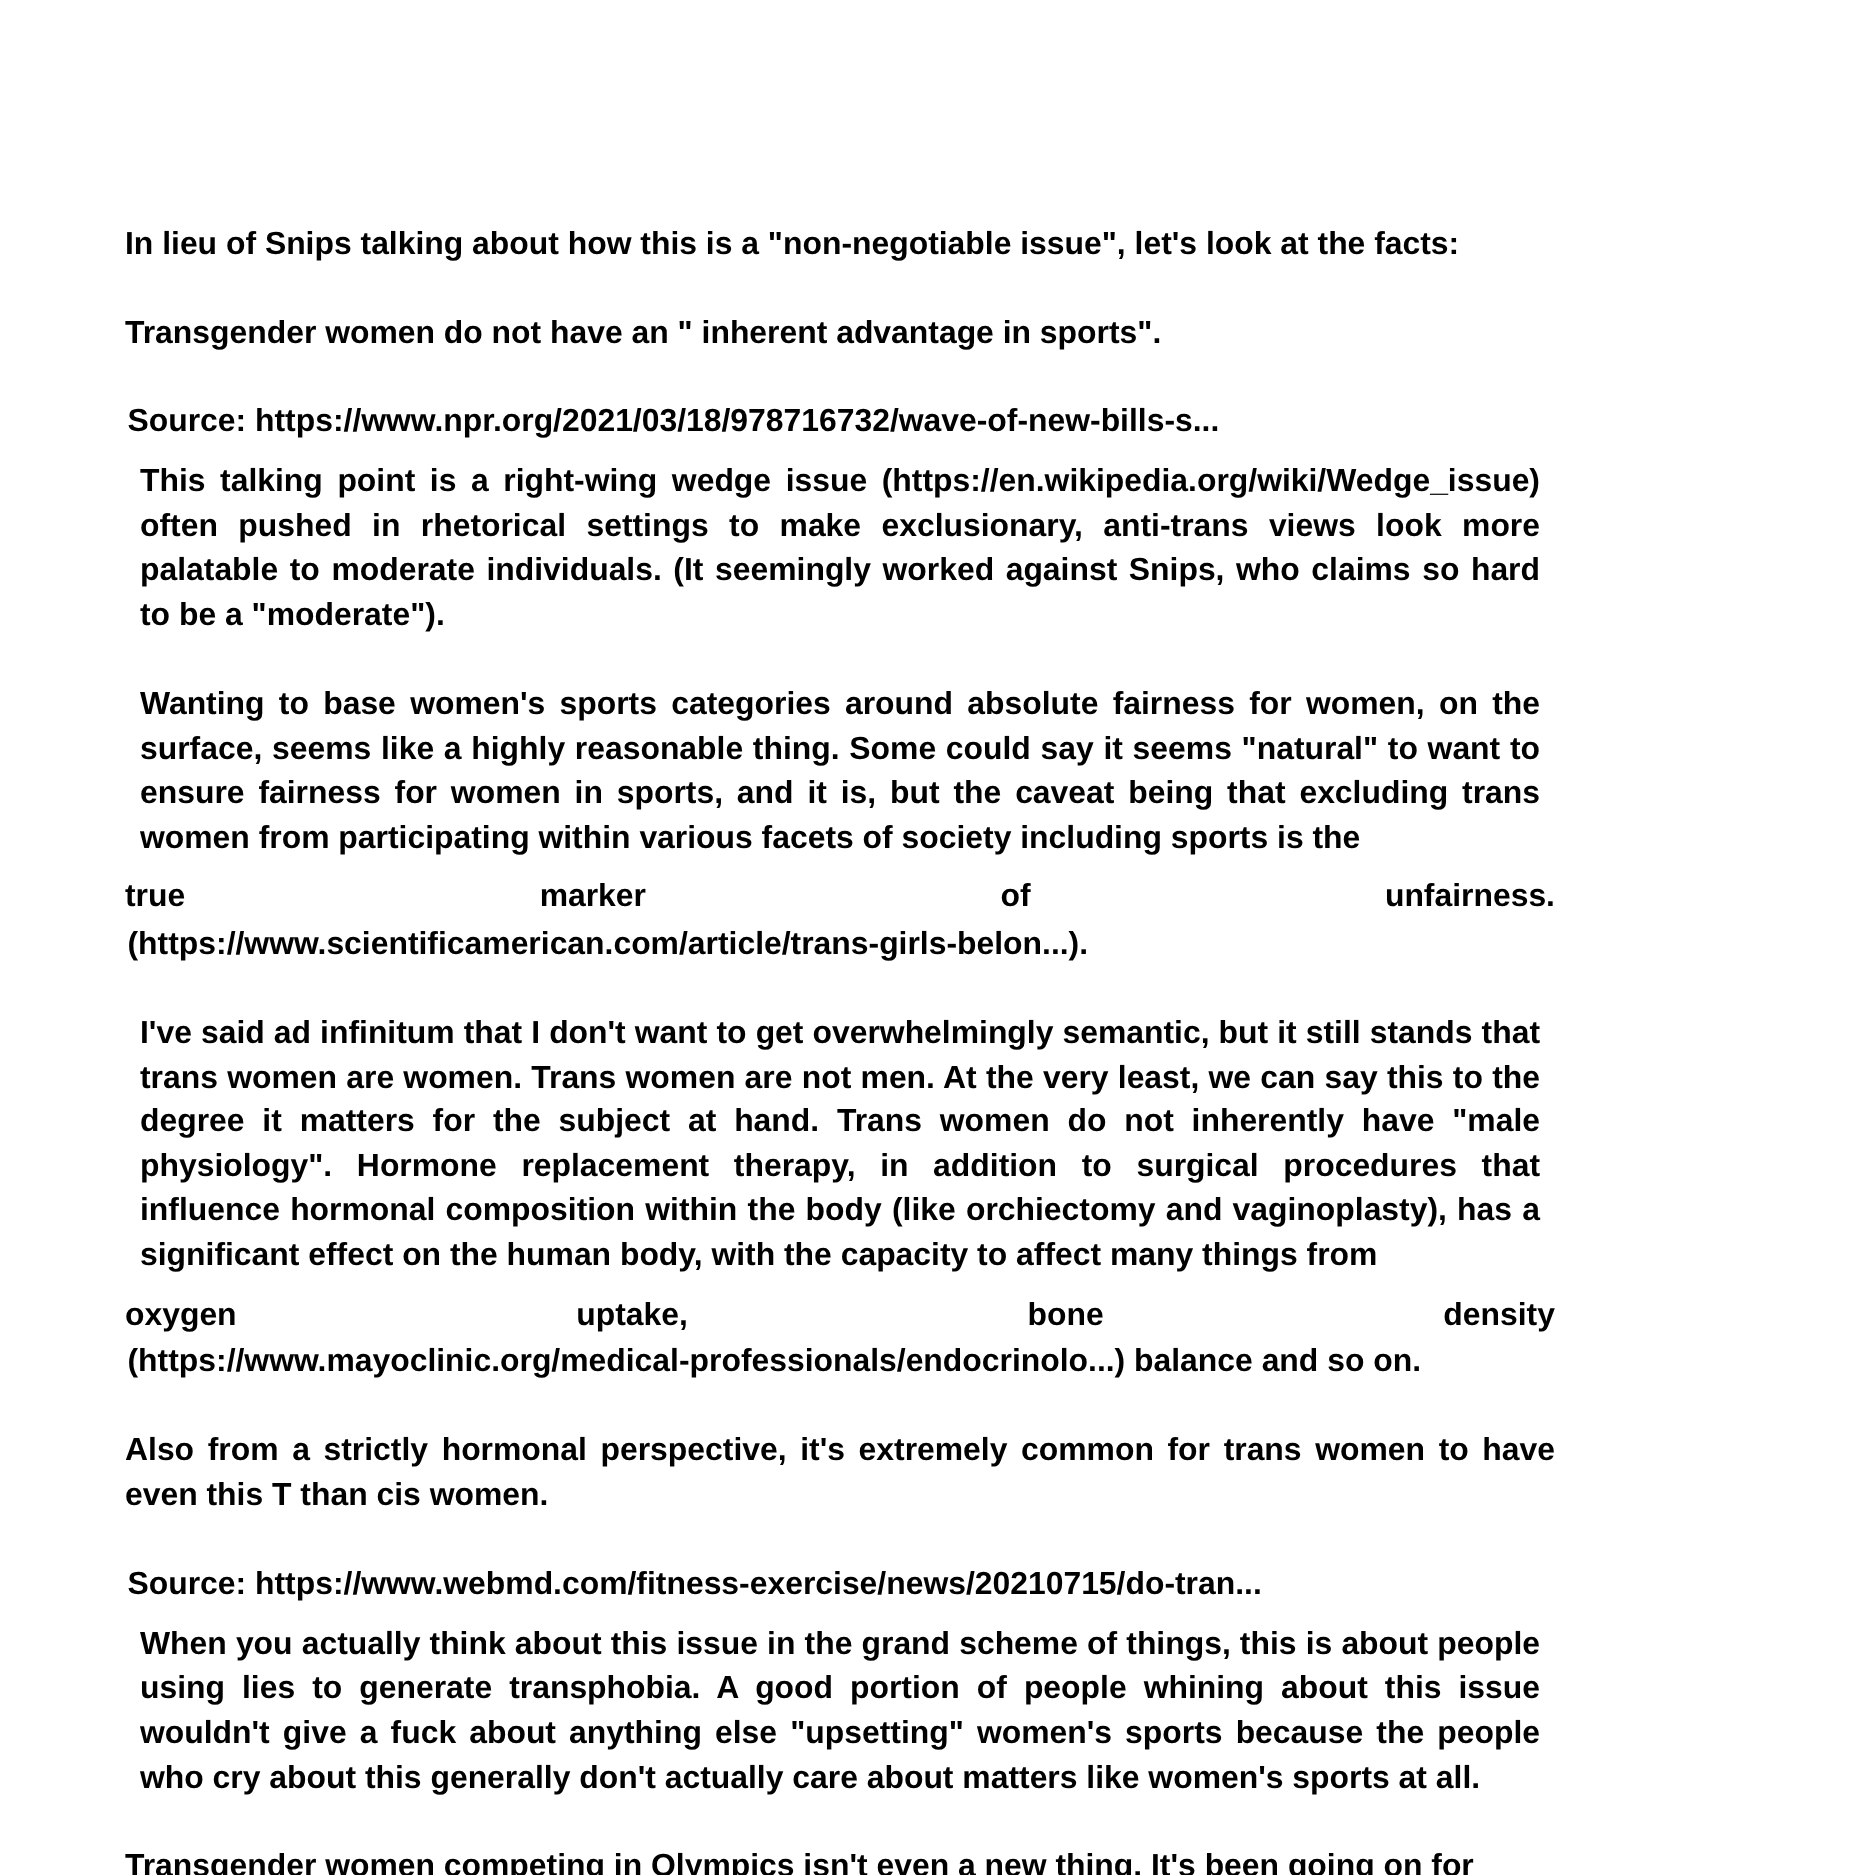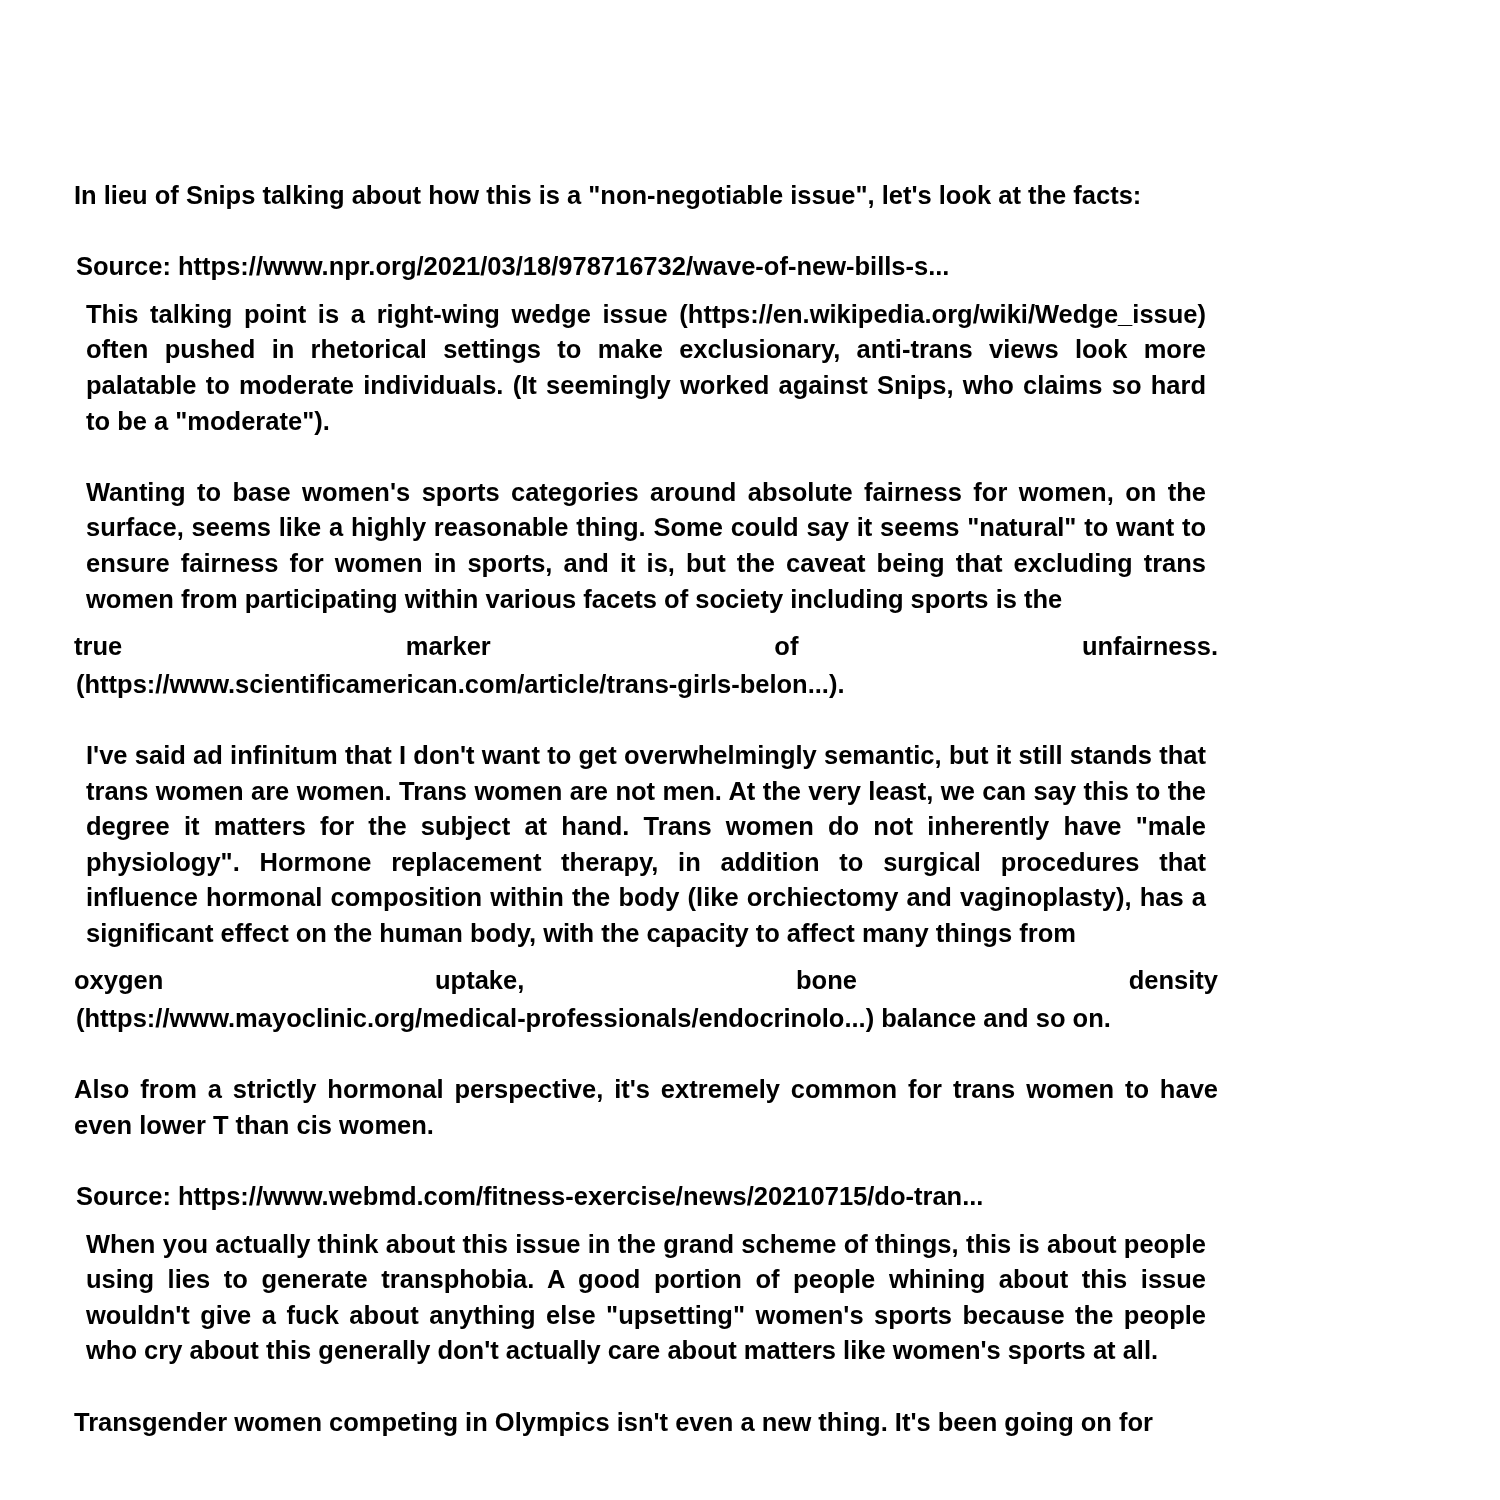--- a/index.html
+++ b/index.html
@@ -15,21 +15,21 @@
     font-family: "Liberation Sans", sans-serif;
     color: #000000;
   }
 
   #page {
     position: relative;
     width: 1192px;
     height: 1500px;
     background: #ffffff;
     box-sizing: border-box;
-    padding: 178px 178px 0 74px;
+    padding: 178px 178px 0 100px;
   }
 
   .doc-body {
     width: 1144px;
     font-size: 25.5px;
     font-weight: bold;
     line-height: 35.6px;
     color: #000000;
     letter-spacing: 0px;
   }
@@ -78,20 +78,21 @@
   }
 </style>
 </head>
 <body>
 
 <div id="page">
   <div class="doc-body">
 
     <p class="para-left">In lieu of Snips talking about how this is a "non-negotiable issue", let's look at the facts:</p>
 
+    <p class="para-left">Transgender women do not have an " inherent advantage in sports".</p>
 
     <div class="para-group">
       <p class="src-line">Source: https://www.npr.org/2021/03/18/978716732/wave-of-new-bills-s...</p>
       <p class="flow">This talking point is a right-wing wedge issue (https://en.wikipedia.org/wiki/Wedge_issue) often pushed in rhetorical settings to make exclusionary, anti-trans views look more palatable to moderate individuals. (It seemingly worked against Snips, who claims so hard to be a "moderate").</p>
     </div>
 
     <div class="para-group">
       <p class="flow">Wanting to base women's sports categories around absolute fairness for women, on the surface, seems like a highly reasonable thing. Some could say it seems "natural" to want to ensure fairness for women in sports, and it is, but the caveat being that excluding trans women from participating within various facets of society including sports is the</p>
       <div class="stretch-line">
         <span>true</span>
@@ -106,21 +107,21 @@
       <p class="flow">I've said ad infinitum that I don't want to get overwhelmingly semantic, but it still stands that trans women are women. Trans women are not men. At the very least, we can say this to the degree it matters for the subject at hand. Trans women do not inherently have "male physiology". Hormone replacement therapy, in addition to surgical procedures that influence hormonal composition within the body (like orchiectomy and vaginoplasty), has a significant effect on the human body, with the capacity to affect many things from</p>
       <div class="stretch-line">
         <span>oxygen</span>
         <span>uptake,</span>
         <span>bone</span>
         <span>density</span>
       </div>
       <p class="src-line">(https://www.mayoclinic.org/medical-professionals/endocrinolo...) balance and so on.</p>
     </div>
 
-    <p class="para">Also from a strictly hormonal perspective, it's extremely common for trans women to have even lower T than cis women.</p>
+    <p class="para">Also from a strictly hormonal perspective, it's extremely common for trans women to have even this T than cis women.</p>
 
     <div class="para-group">
       <p class="src-line">Source: https://www.webmd.com/fitness-exercise/news/20210715/do-tran...</p>
       <p class="flow">When you actually think about this issue in the grand scheme of things, this is about people using lies to generate transphobia. A good portion of people whining about this issue wouldn't give a fuck about anything else "upsetting" women's sports because the people who cry about this generally don't actually care about matters like women's sports at all.</p>
     </div>
 
     <p class="para last-para">Transgender women competing in Olympics isn't even a new thing. It's been going on for</p>
 
   </div>
 </div>

